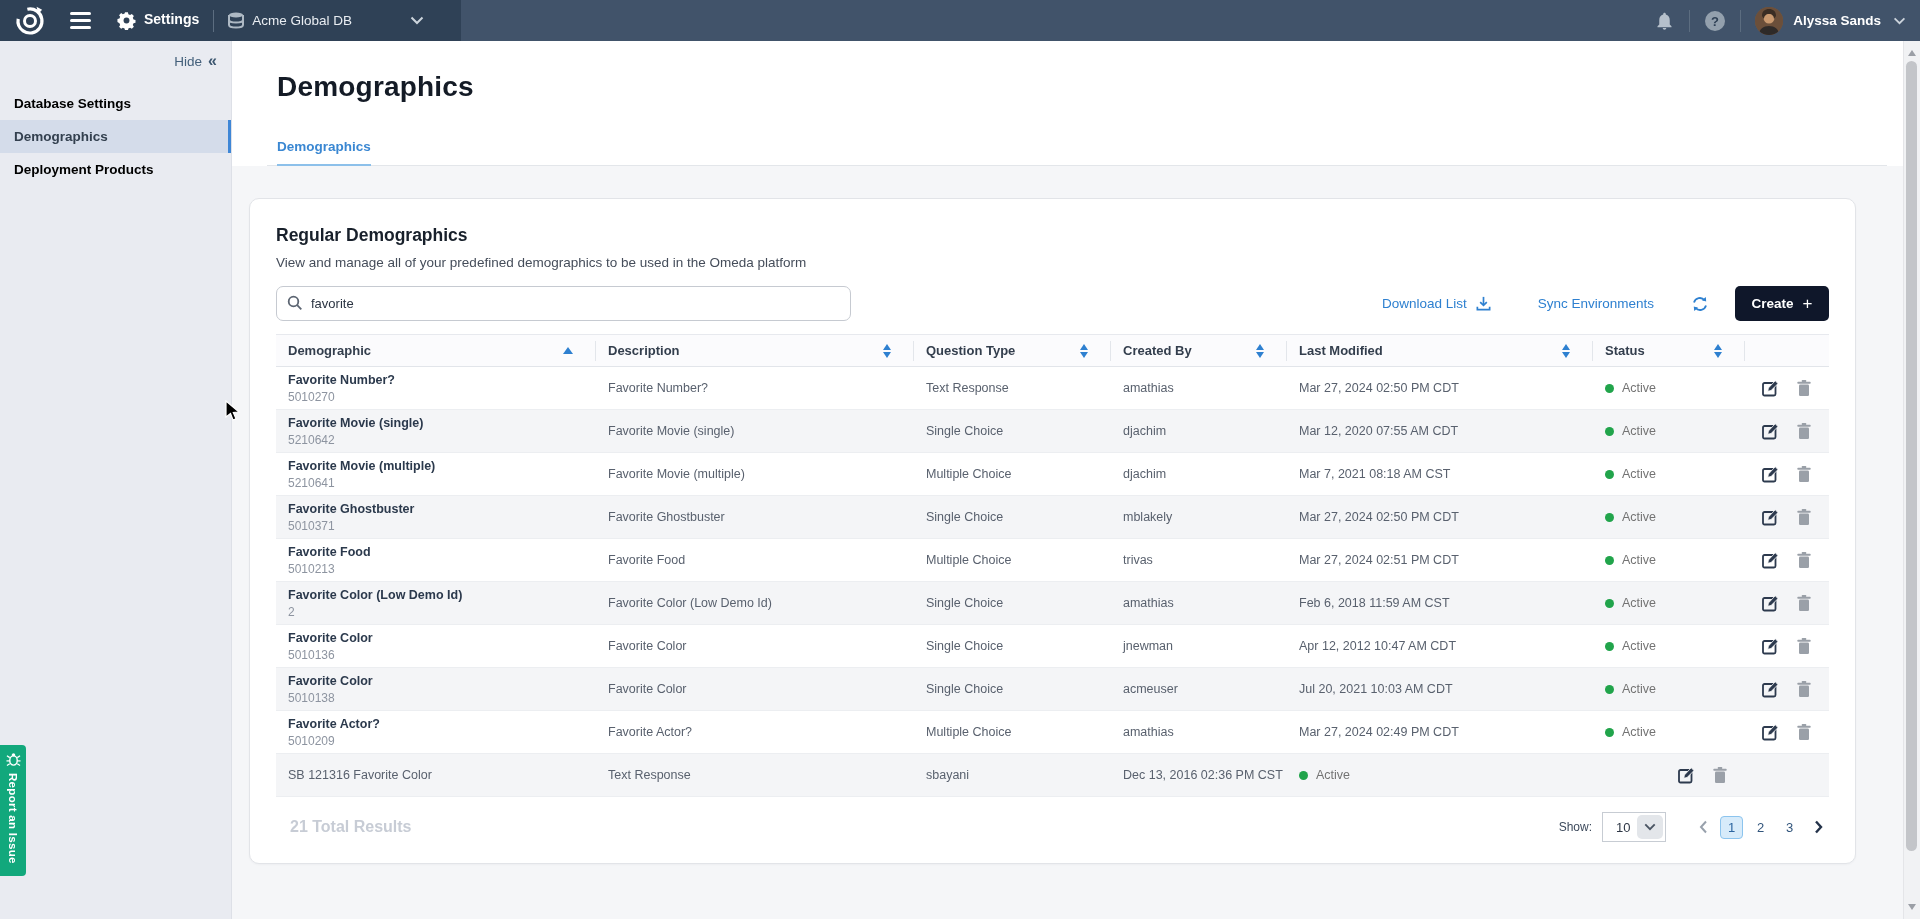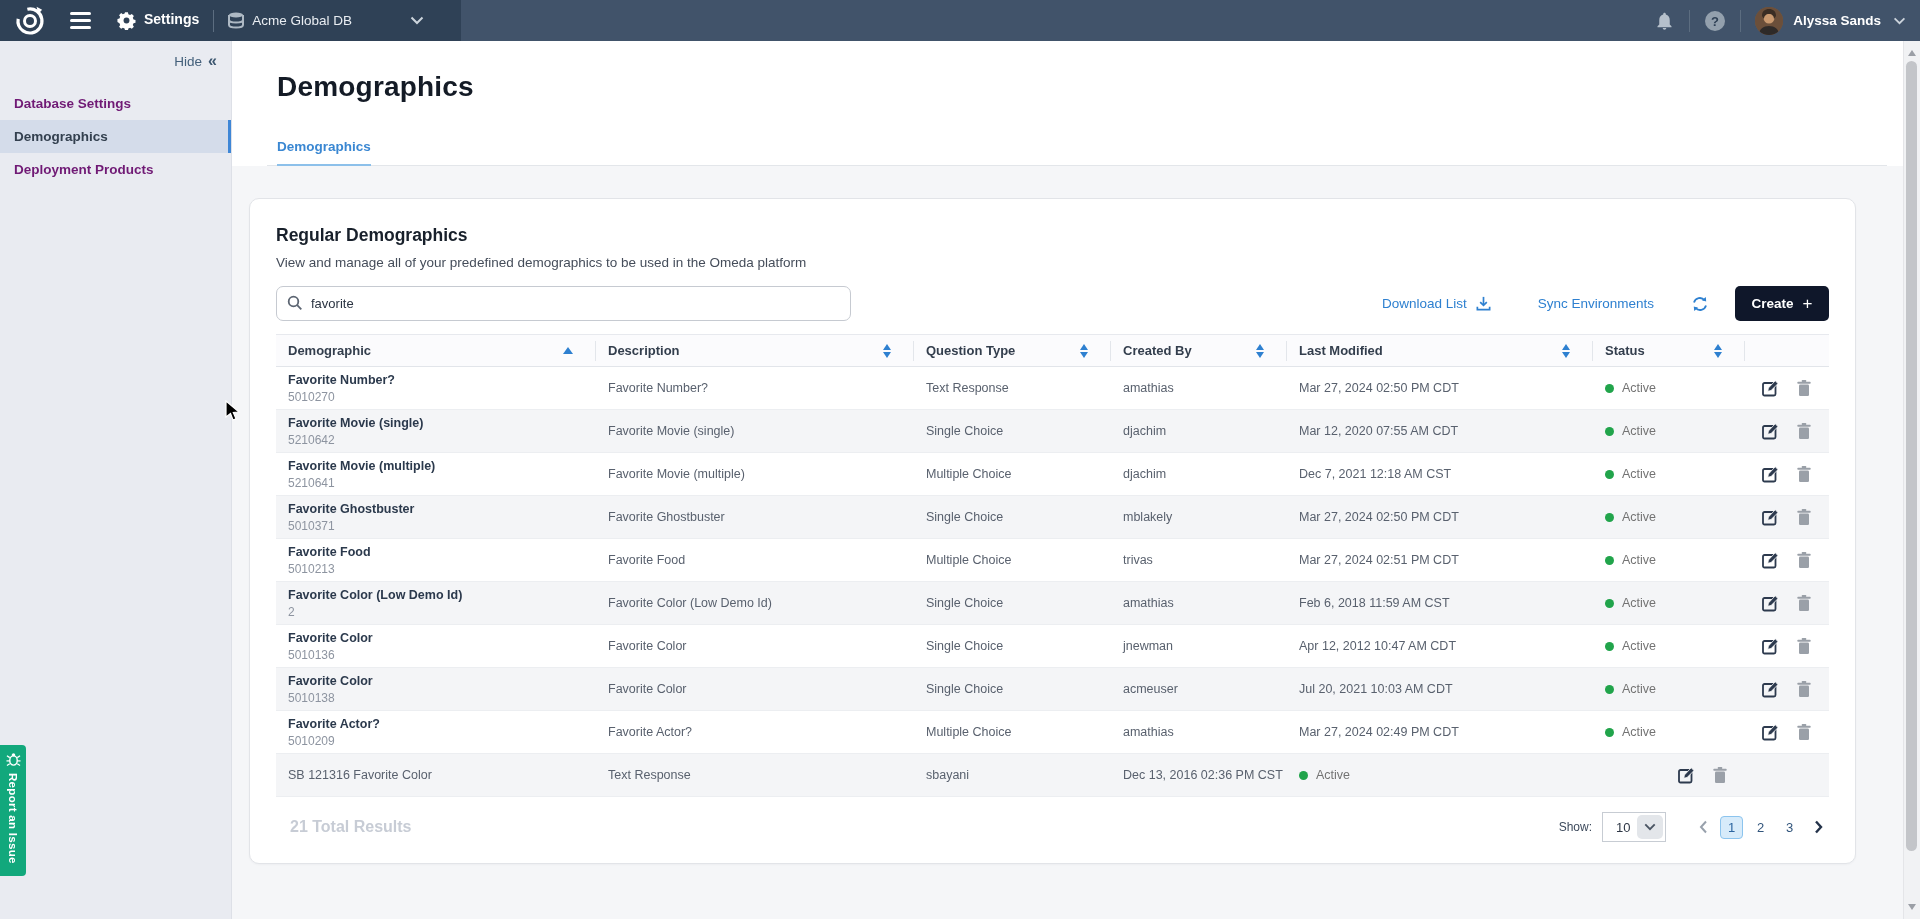--- a/index.html
+++ b/index.html
@@ -22,21 +22,21 @@
   .nav-icon-btn { display:flex; align-items:center; cursor:pointer; }
   .avatar { width:28px; height:28px; border-radius:50%; overflow:hidden; background:#7a5c44; }
   .user-name { color:#fff; font-weight:bold; font-size:13.5px; margin-left:10px; }
   .nav-right .chev { margin-left:12px; }
 
   
   .sidebar { position:absolute; left:0; top:41px; width:232px; height:878px; background:#e9ebf1; border-right:1px solid #dde0e7; z-index:10; }
   .hide-link { display:flex; justify-content:flex-end; align-items:center; gap:6px; padding:12px 14px 0 0; color:#44607b; font-size:13.5px; cursor:pointer; }
   .hide-link .chevs { font-size:16px; font-weight:bold; color:#3c566f; line-height:1; }
   .side-nav { margin-top:18px; display:flex; flex-direction:column; }
-  .side-item { height:33px; display:flex; align-items:center; padding-left:14px; font-size:13.5px; font-weight:600; color:#701a75; cursor:pointer; }
+  .side-item { height:33px; display:flex; align-items:center; padding-left:14px; font-size:13.5px; font-weight:600; color:#000000; cursor:pointer; }
   .side-item.active { background:#d4dcea; border-right:3px solid #3e86d6; color:#33404f; }
 
   
   .main { position:absolute; left:232px; top:41px; width:1671px; height:878px; background:#fff; display:flex; flex-direction:column; }
   .page-title { margin:30px 0 0 45px; font-size:28px; font-weight:bold; color:#141b26; letter-spacing:.2px; }
   .tabs-row { margin:34px 16px 0 35px; border-bottom:1px solid #e3e6ea; }
   .tab { display:inline-block; margin-left:10px; padding-bottom:10px; margin-bottom:-2px; color:#3a87d2; font-size:13.5px; font-weight:600; border-bottom:3px solid #8cc0ea; cursor:pointer; }
   .content-bg { flex:1; background:#f5f6f8; }
 
   
@@ -339,21 +339,21 @@
   </div>
 
   <div class="trow">
     <div class="td">
       <div class="demo-name">Favorite Movie (multiple)</div>
       <div class="demo-id">5210641</div>
     </div>
     <div class="td">Favorite Movie (multiple)</div>
     <div class="td">Multiple Choice</div>
     <div class="td">djachim</div>
-    <div class="td">Dec 7, 2021 12:18 AM CST</div>
+    <div class="td">Mar 7, 2021 08:18 AM CST</div>
     <div class="td td-status">
       <span class="dot"></span>
       <span>Active</span>
     </div>
     <div class="td td-actions">
       <span class="icon-btn">
         <svg width="17" height="17" viewBox="0 0 17 17">
           <rect x="1" y="3" width="12.5" height="12.5" rx="1.5" fill="none" stroke="#2d3a4e" stroke-width="1.8"></rect>
           <path d="M13.2 0.8 L16 3.6 L9 10.6 L5.8 11.2 L6.4 8 Z" fill="#2d3a4e" stroke="#fff" stroke-width="0.8"></path>
         </svg>

